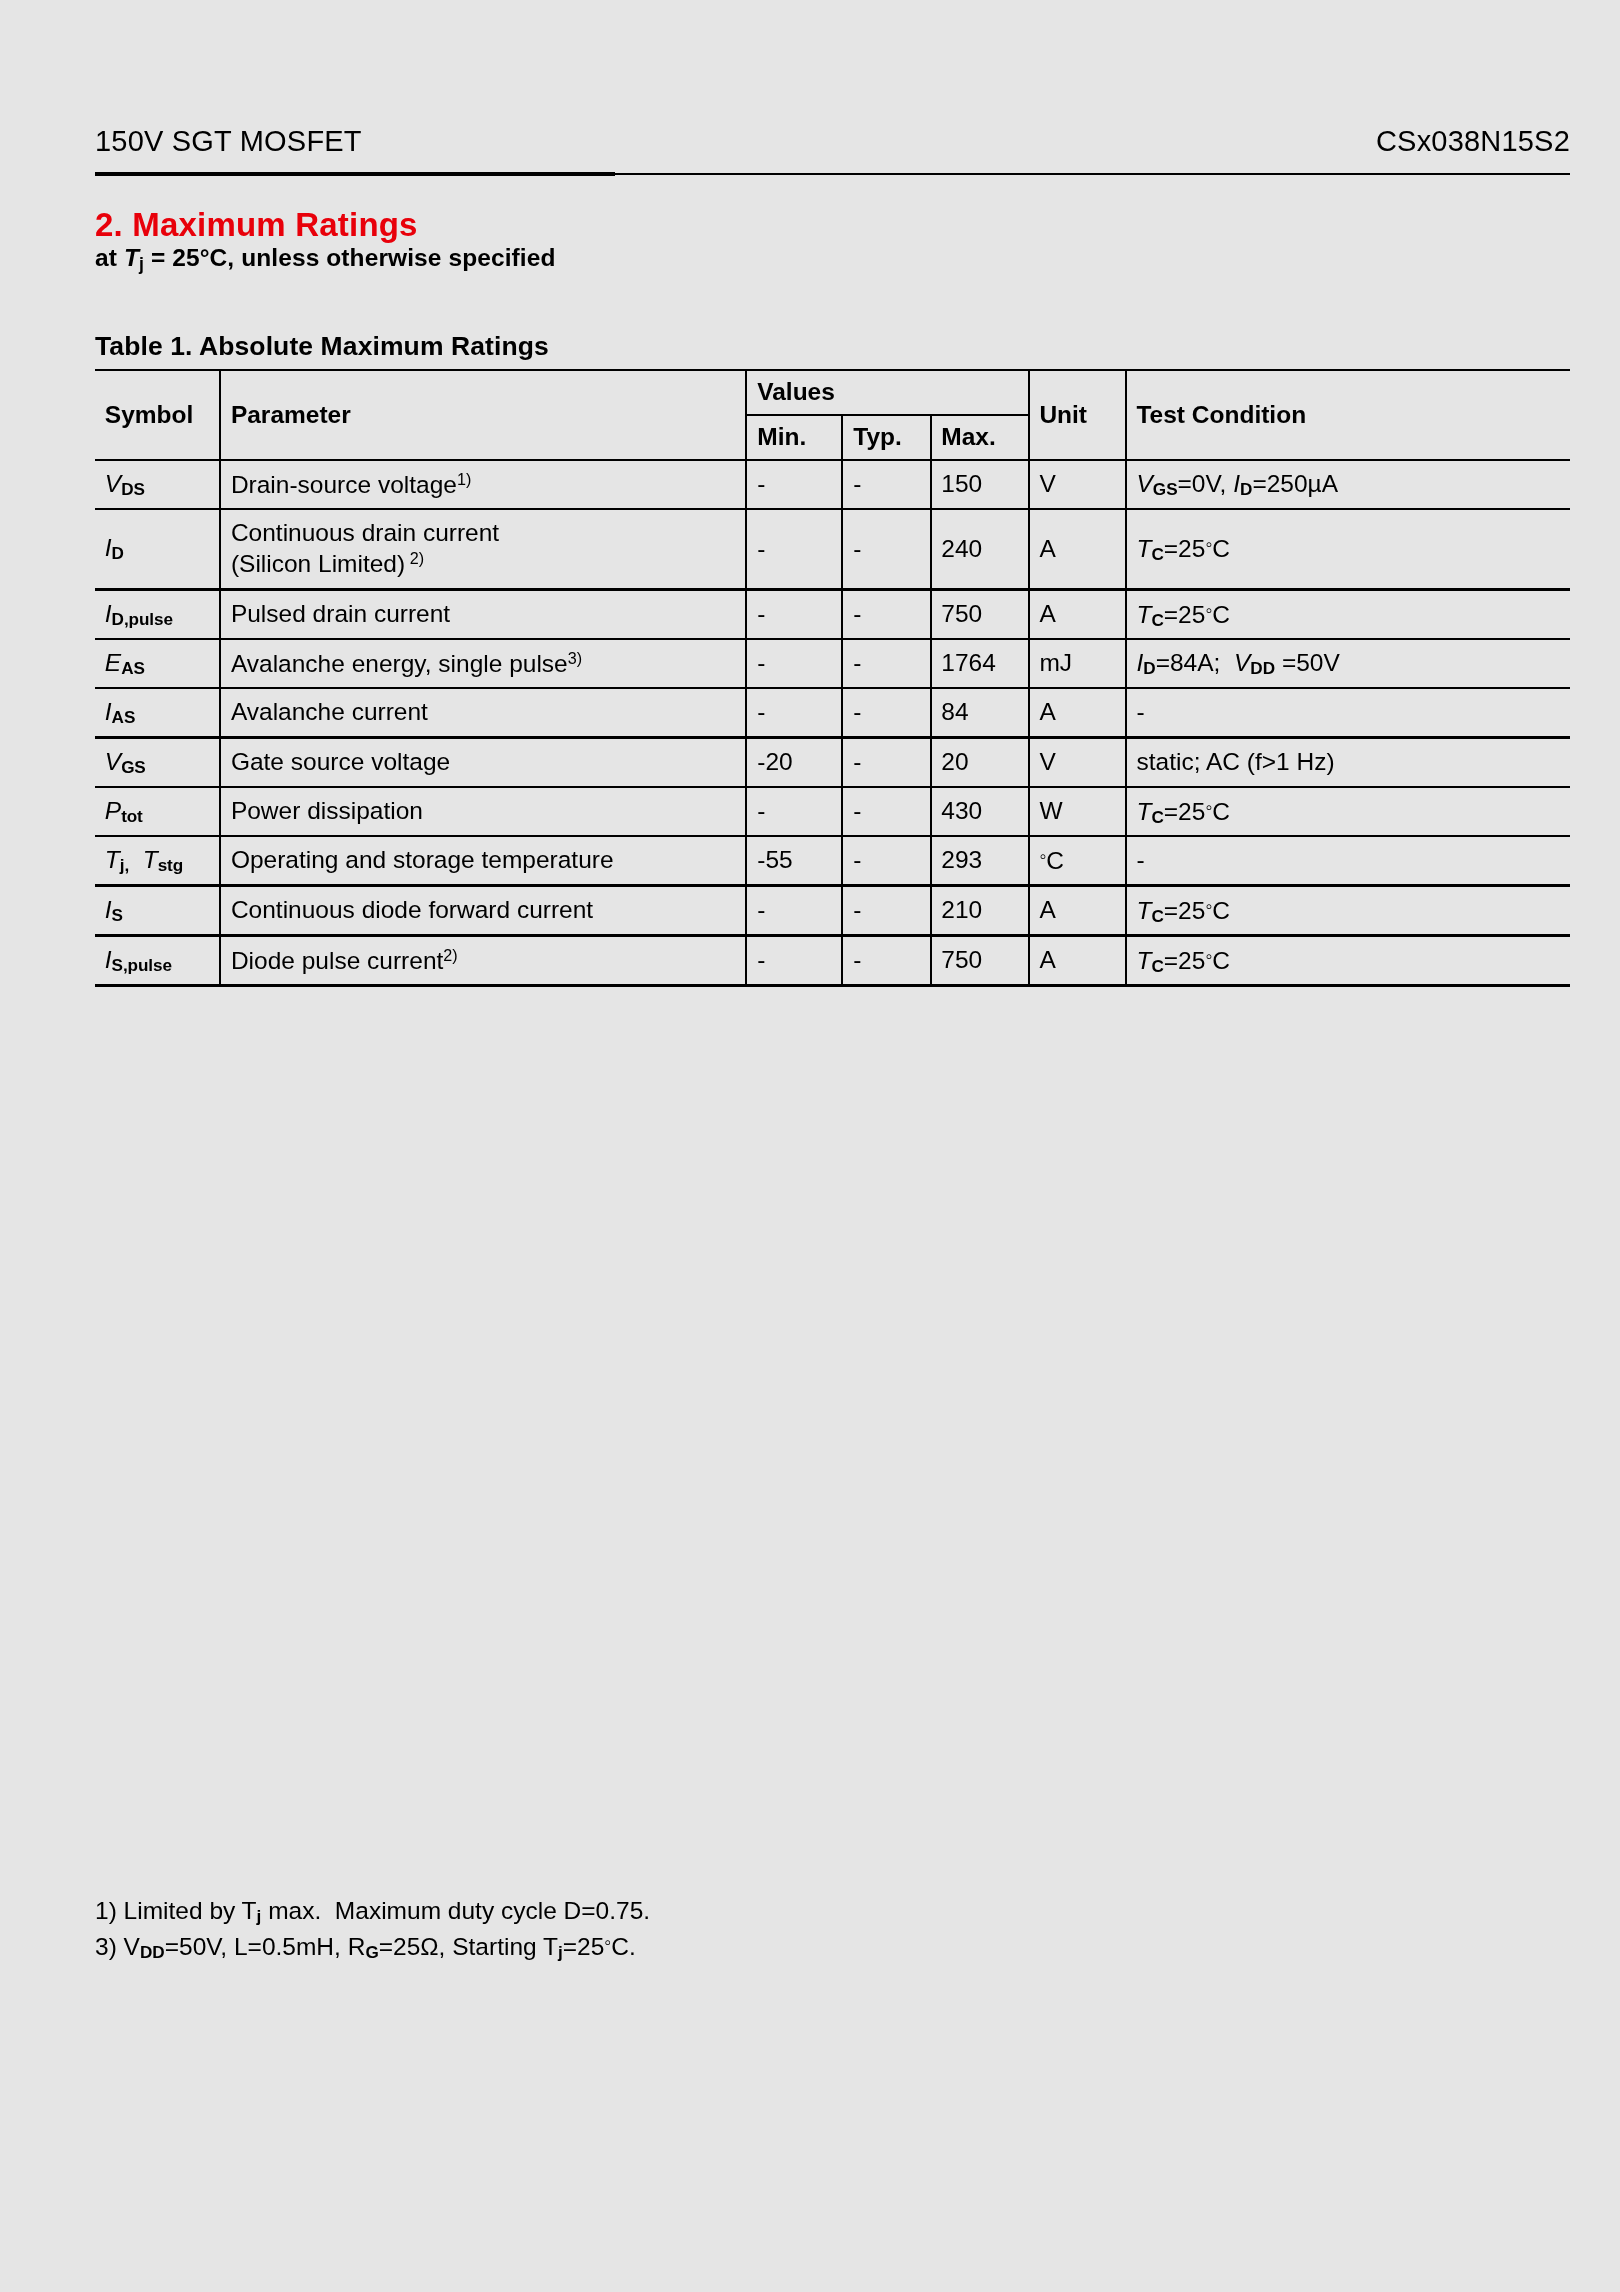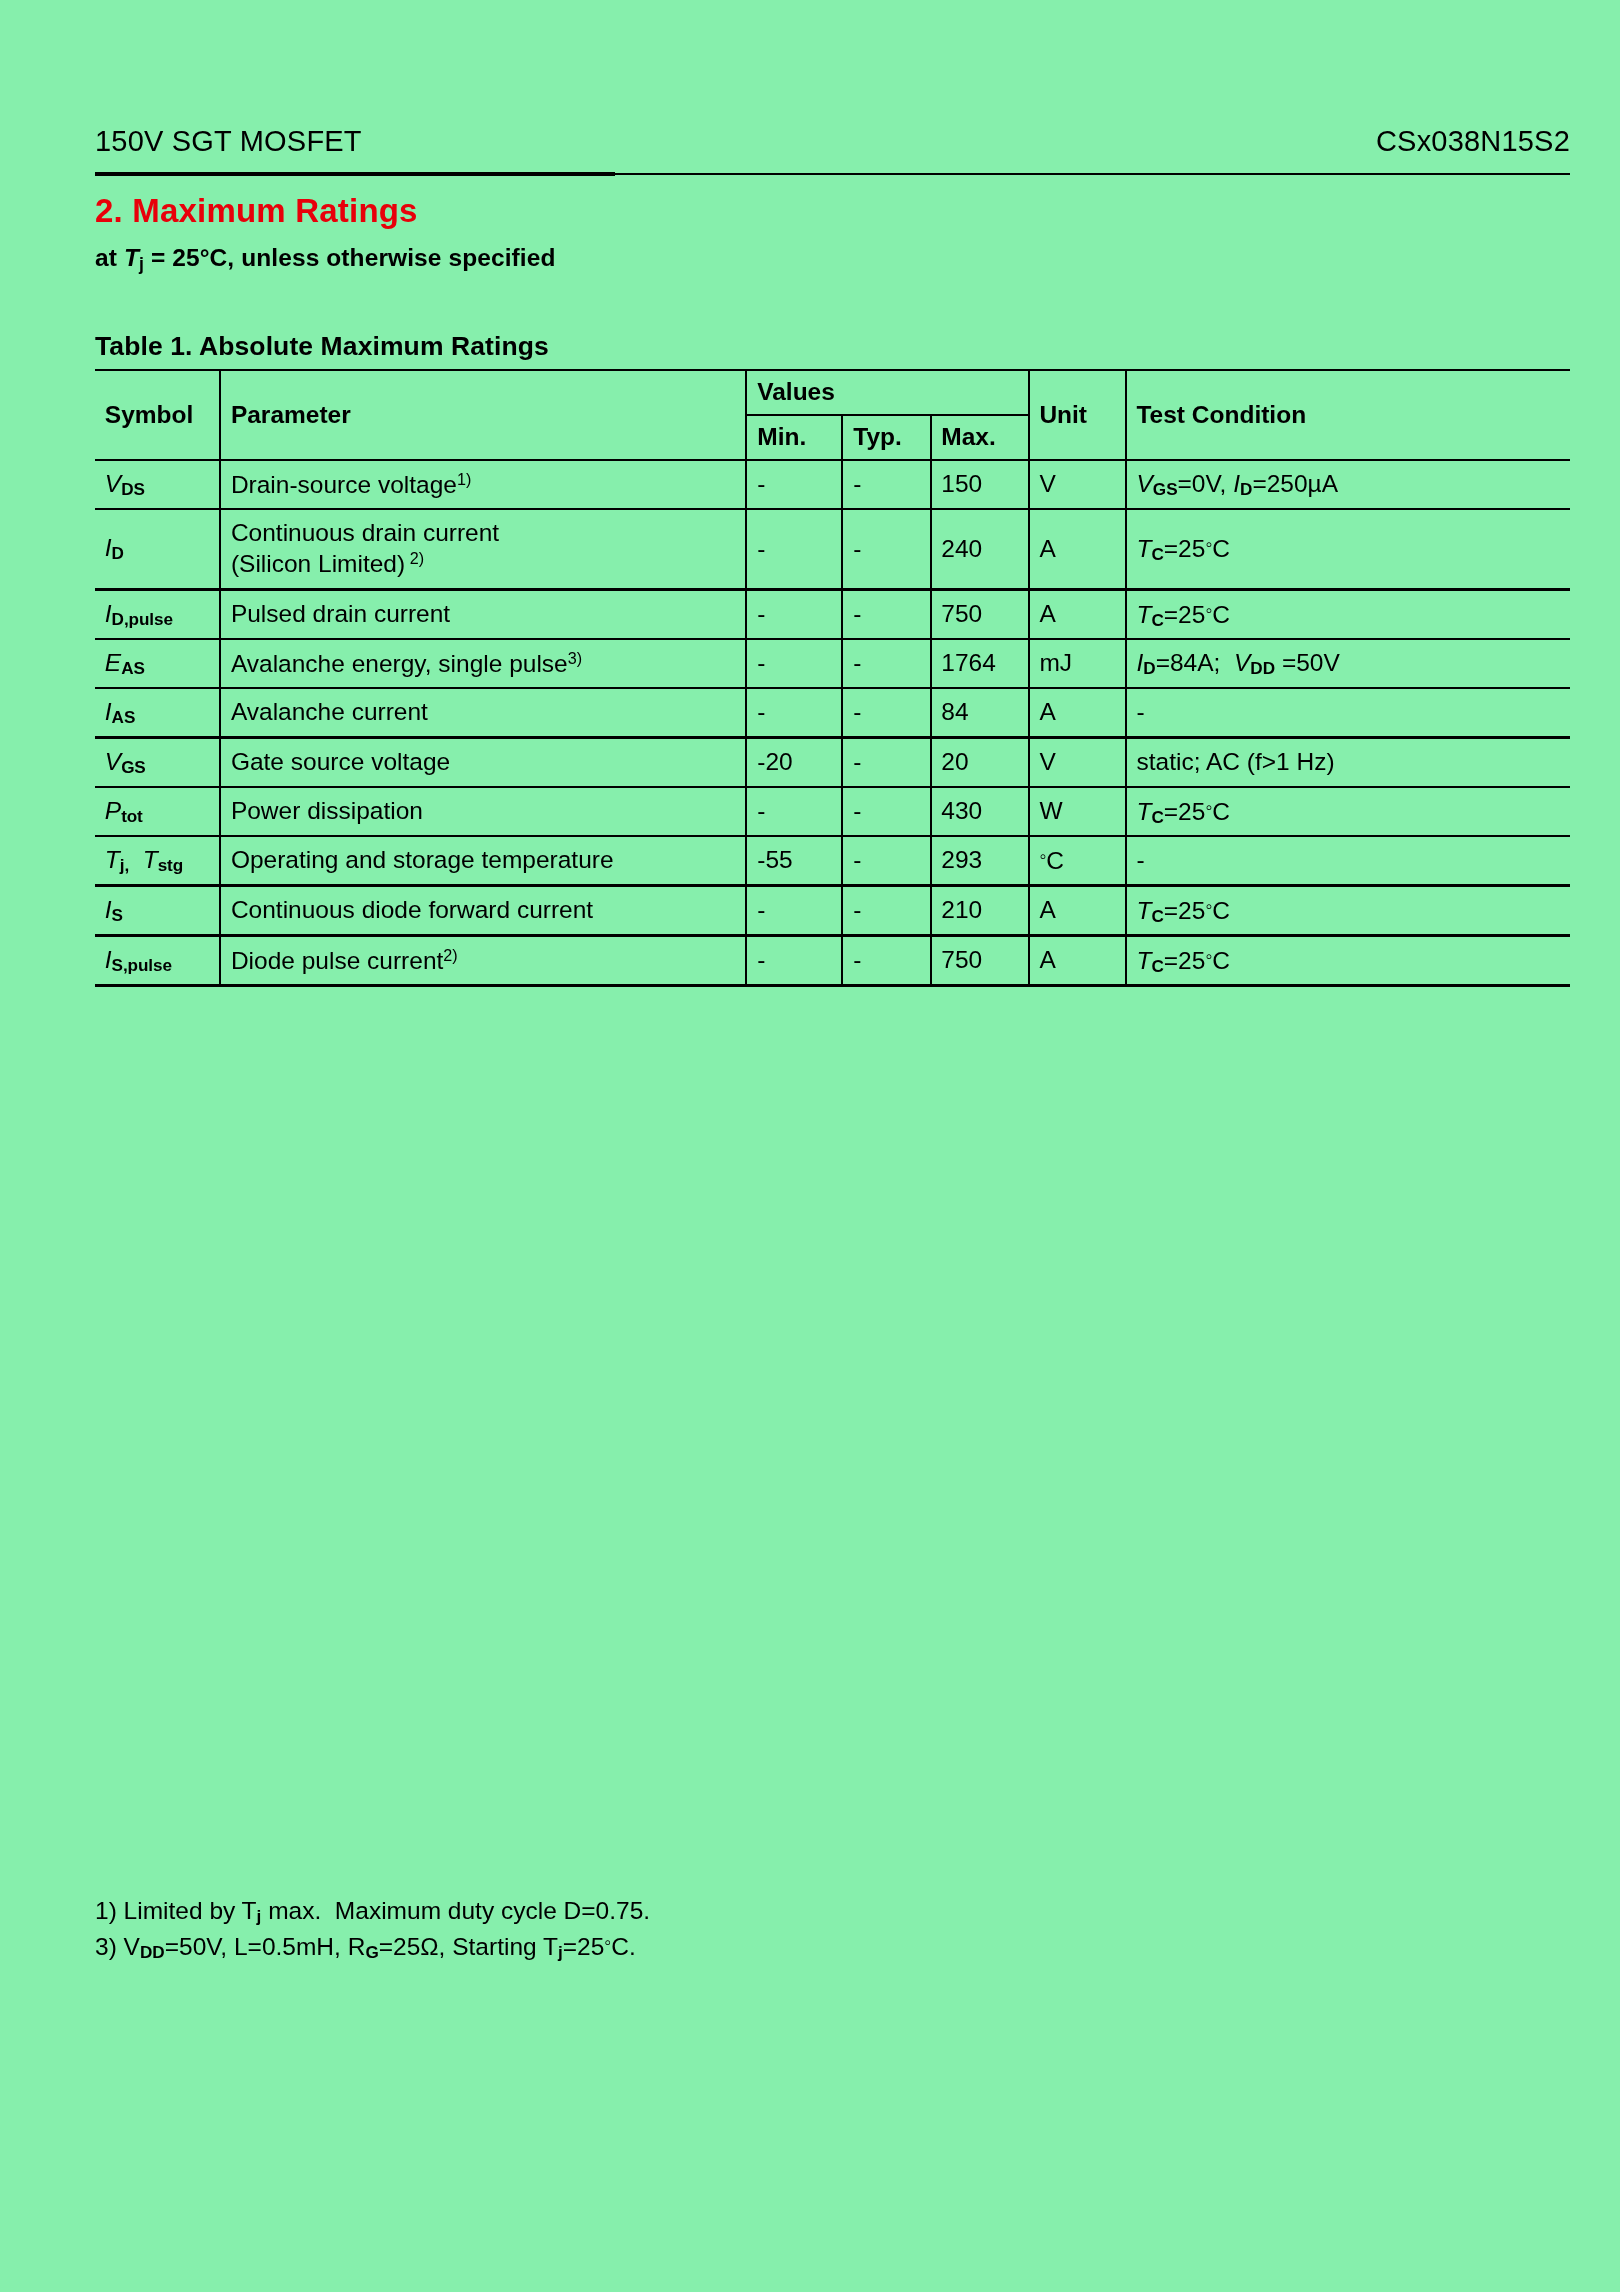--- a/index.html
+++ b/index.html
@@ -8,21 +8,21 @@
     background: #ffffff;
   }
   body {
     font-family: "Liberation Sans", sans-serif;
     color: #000000;
   }
   .page {
     position: relative;
     width: 1620px;
     height: 2293px;
-    background: #86efac;
+    background: #e5e5e5;
     box-sizing: border-box;
     overflow: hidden;
   }
   .content {
     position: absolute;
     left: 95px;
     top: 0;
     width: 1475px;
   }
 
@@ -203,21 +203,21 @@
 <div class="page">
   <div class="content">
 
     <div class="doc-header">
       <div class="hdr-left">150V SGT MOSFET</div>
       <div class="hdr-right">CSx038N15S2</div>
       <div class="hdr-rule-thick"></div>
       <div class="hdr-rule-thin"></div>
     </div>
 
-    <div class="sec-title" style="color: rgb(232, 0, 10);">2. Maximum Ratings</div>
+    <div class="sec-title" style="color: rgb(232, 0, 10); margin-top: 14px;">2. Maximum Ratings</div>
 
     <div class="sec-sub">
       <span>at </span><span class="it">T</span><sub>j</sub><span> = 25°C, unless otherwise specified</span>
     </div>
 
     <div class="tbl-caption">Table 1. Absolute Maximum Ratings</div>
 
     <div class="tbl-wrap">
       <table class="amr">
         <colgroup>

